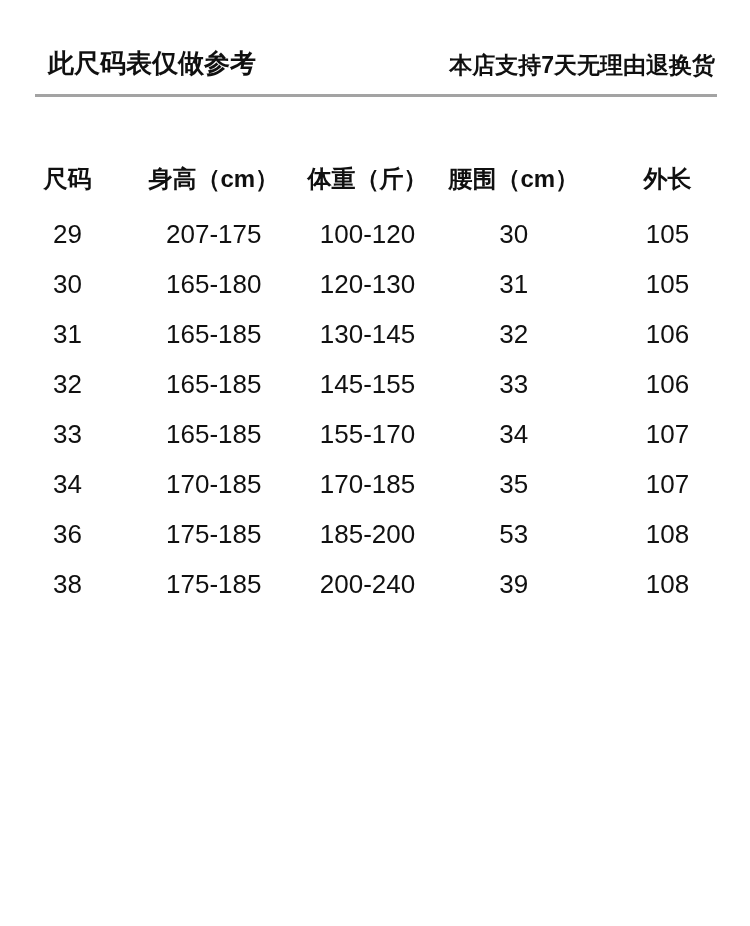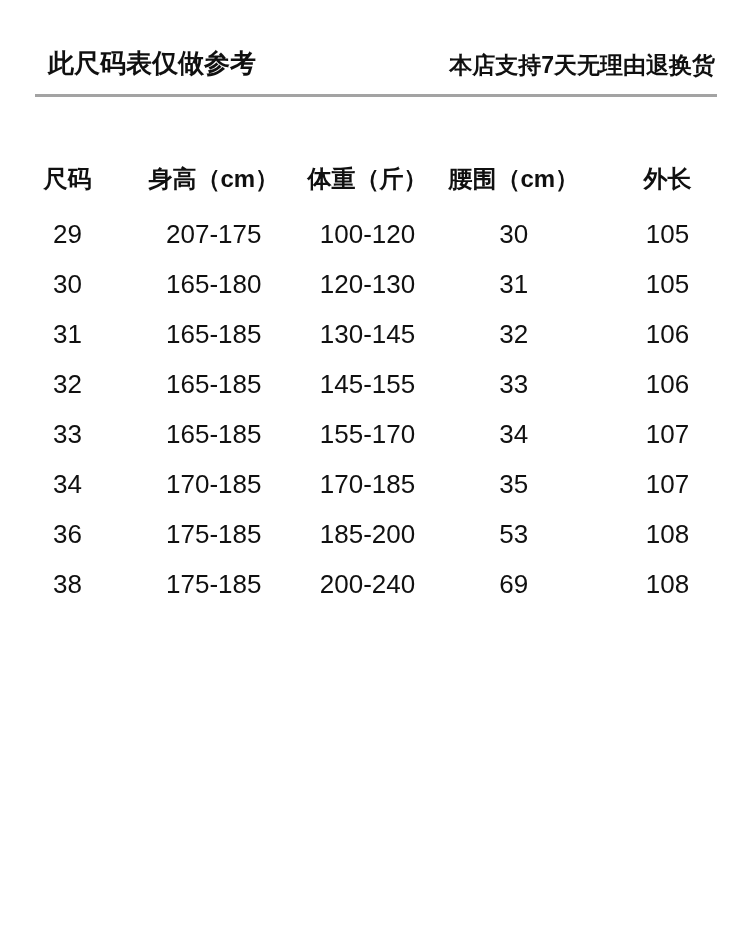--- a/index.html
+++ b/index.html
@@ -144,21 +144,21 @@
           <td>36</td>
           <td>175-185</td>
           <td>185-200</td>
           <td>53</td>
           <td>108</td>
         </tr>
         <tr>
           <td>38</td>
           <td>175-185</td>
           <td>200-240</td>
-          <td>69</td>
+          <td>39</td>
           <td>108</td>
         </tr>
       </tbody>
   </table>
 
   <div class="notes">
   </div>
 
 </div>
 

